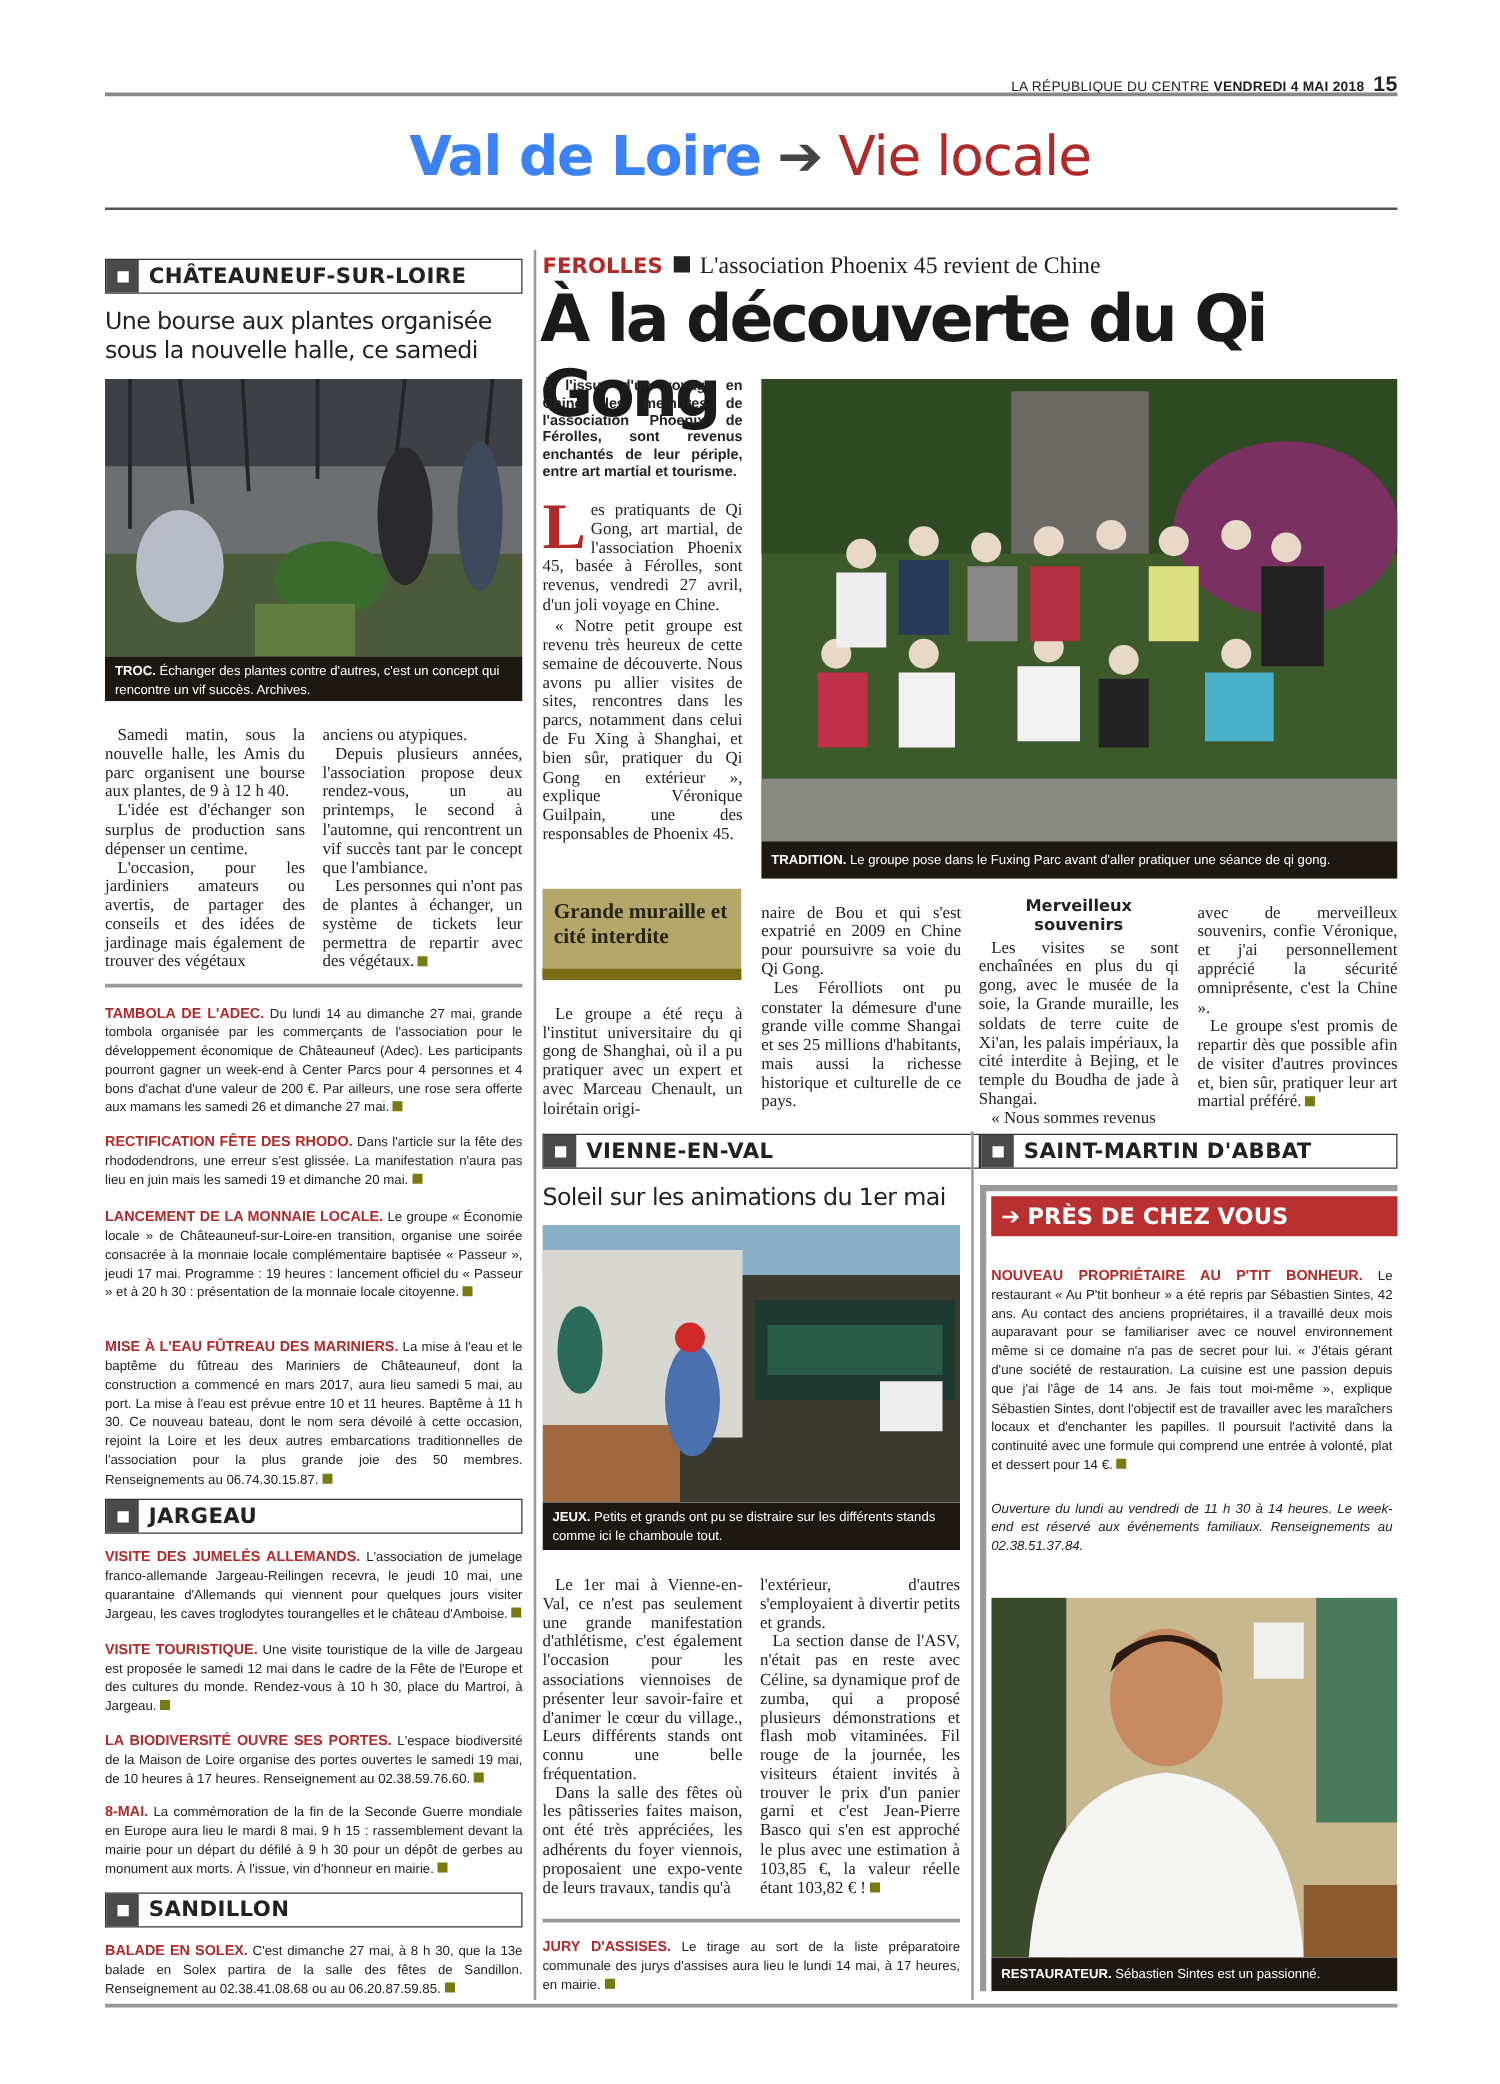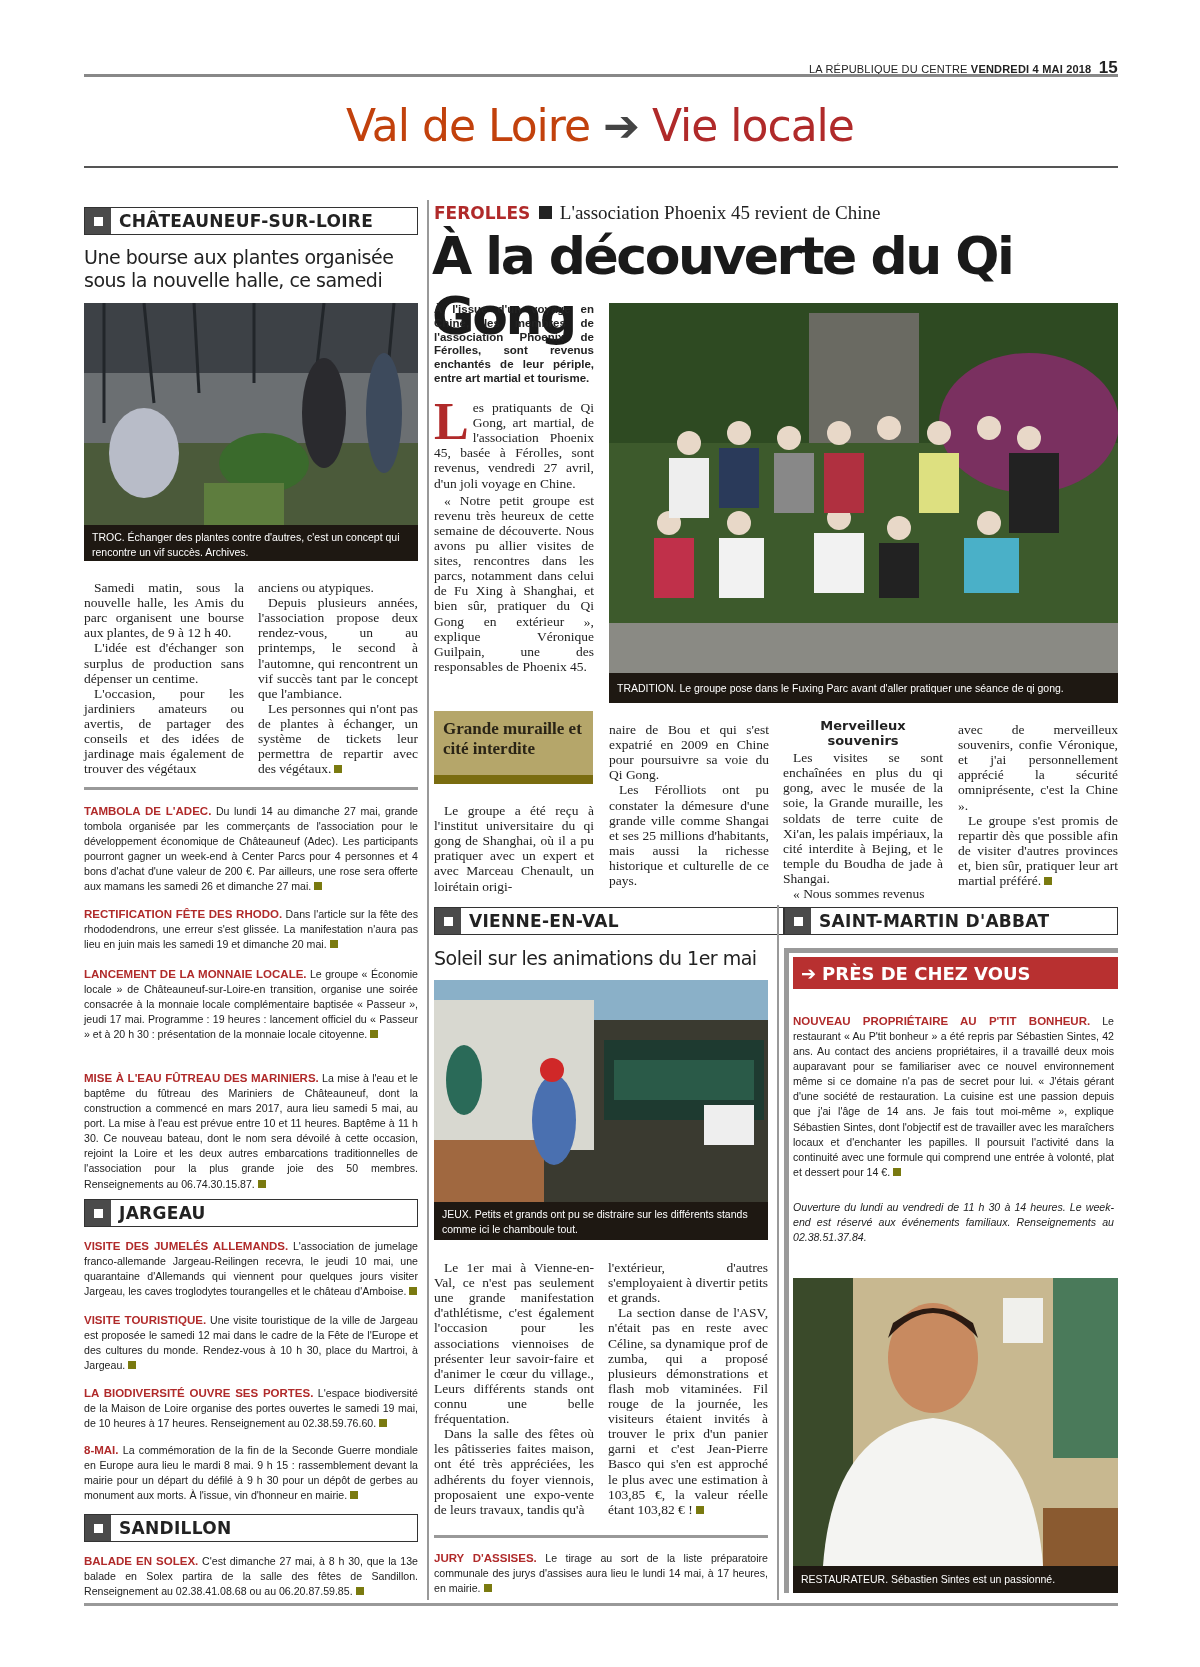--- a/index.html
+++ b/index.html
@@ -3,31 +3,31 @@
 <meta charset="utf-8">
 <style>
 *{box-sizing:border-box;margin:0;padding:0}
 body{width:1200px;height:1667px;background:#fff;font-family:"Liberation Sans",sans-serif;color:#222;position:relative;overflow:hidden}
 .abs{position:absolute}
 .topline{left:84px;top:74px;width:1034px;height:3px;background:#888}
 .masthead{right:82px;top:58px;font-size:11px;color:#222;letter-spacing:.2px}
 .masthead b{font-weight:bold}
 .masthead .pg{font-size:17px;font-weight:bold;margin-left:4px}
 .rubric{left:0;top:100px;width:1200px;text-align:center;font-size:44px;font-family:"DejaVu Sans",sans-serif;letter-spacing:-1px}
-.rubric .r1{color:#c2410c;font-weight:normal}
+.rubric .r1{color:#3b82f6;font-weight:bold}
 .rubric .arr{color:#444;font-weight:bold}
 .rubric .r2{color:#b02a2a}
 .rubline{left:84px;top:166px;width:1034px;height:2px;background:#555}
 .sechead{border:1.5px solid #333;height:28px;display:flex;align-items:center;background:#fff}
 .sechead .sq{width:26px;height:100%;background:#4a4a4a;display:flex;align-items:center;justify-content:center}
 .sechead .sq i{display:block;width:9px;height:9px;background:#fff}
 .sechead .t{font-weight:bold;font-size:17px;margin-left:8px;letter-spacing:.3px;font-family:"DejaVu Sans",sans-serif}
 .photo{overflow:hidden}
 .caption{background:#1e1812;color:#fff;font-size:10.5px;padding:5px 8px;line-height:1.4}
-.caption b{font-weight:normal}
+.caption b{font-weight:bold}
 .serif{font-family:"Liberation Serif",serif;font-size:13.5px;line-height:1.12;text-align:justify}
 .serif p{text-indent:10px}
 .brief{font-size:10.6px;line-height:1.42;text-align:justify;font-family:"Liberation Sans",sans-serif}
 .brief .k{color:#b02a2a;font-weight:bold;font-size:11.5px}
 .end{display:inline-block;width:8px;height:8px;background:#7a7a10;vertical-align:baseline;margin-left:3px}
 .vline{width:2px;background:#999}
 .hline{height:3px;background:#999}
 </style>
 </head>
 <body>

